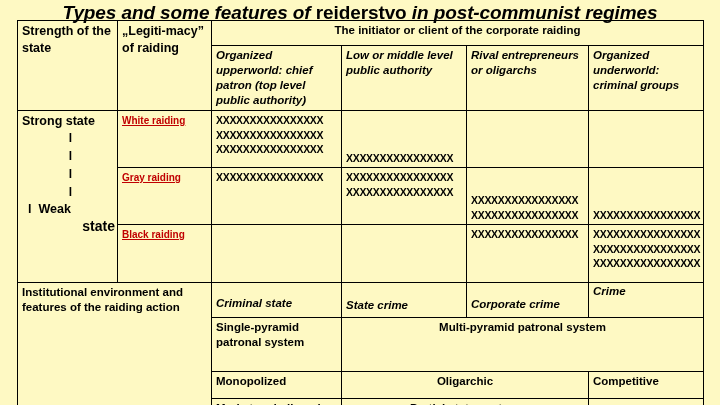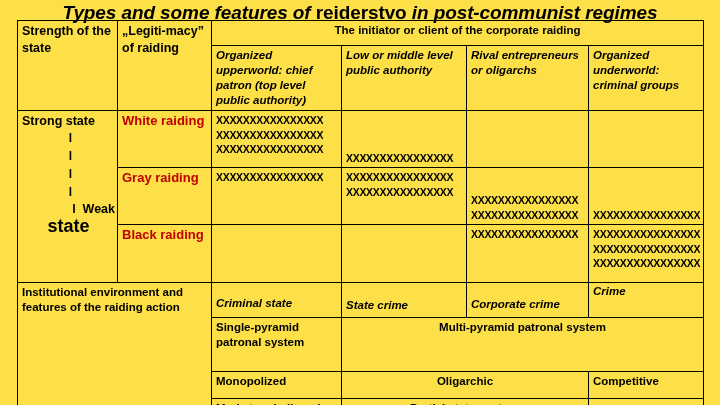--- a/index.html
+++ b/index.html
@@ -11,21 +11,21 @@
     width: 720px;
     height: 405px;
     overflow: hidden;
     font-family: "Liberation Sans", sans-serif;
     color: #000000;
   }
   .page {
     position: relative;
     width: 720px;
     height: 405px;
-    background: #fde047;
+    background: #fef9c3;
   }
 
   
   .title {
     position: absolute;
     left: 0;
     top: 2px;
     width: 720px;
     text-align: center;
     font-size: 19px;
@@ -64,21 +64,22 @@
   .ital {
     font-style: italic;
     font-weight: bold;
     font-size: 10.5px;
     line-height: 14px;
     margin-top: 40px;
   }
   .red {
     color: #C00000;
     font-weight: bold;
-    font-size: 13px;
+    font-size: 10px;
+    text-decoration: underline;
   }
   .ctr { text-align: center; }
   .mid { vertical-align: middle; }
   .big { font-size: 12.5px; line-height: 17px; }
 
   .xmark {
     font-size: 10.5px;
     line-height: 14.5px;
     font-weight: bold;
     letter-spacing: -0.3px;
@@ -95,26 +96,26 @@
   }
   .strength-top { text-align: left; }
   .bar-line {
     text-align: center;
     font-weight: bold;
     font-size: 12px;
     line-height: 18px;
     padding-left: 4px;
   }
   .weak-line {
-    text-align: right;
+    text-align: left;
     font-size: 12.5px;
     line-height: 17px;
     padding-left: 6px;
   }
-  .weak-line2 { text-align: center; font-size: 18px; line-height: 16px; }
+  .weak-line2 { text-align: right; font-size: 14px; line-height: 16px; }
 
   .inst-cell {
     font-size: 12.5px;
     line-height: 21px;
     font-weight: bold;
     vertical-align: middle;
     padding-top: 6px;
   }
   .hdr-big {
     font-size: 12.5px;

